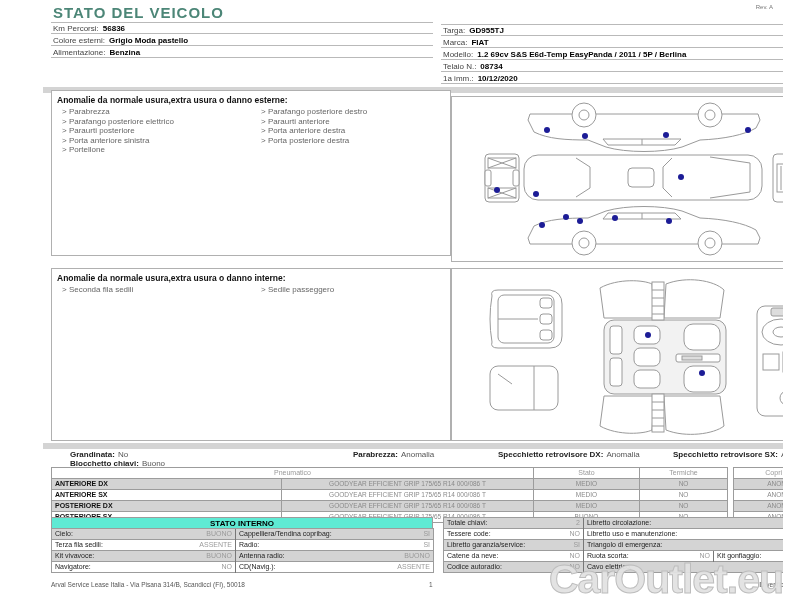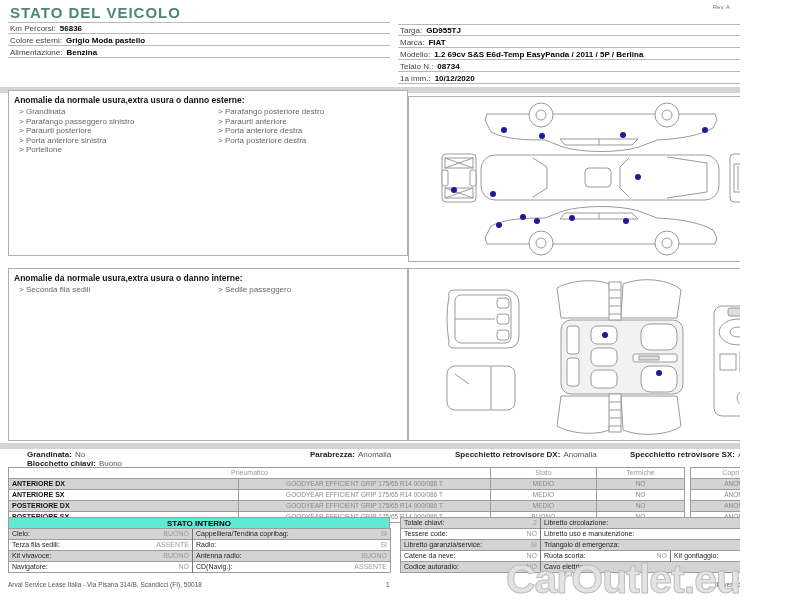--- a/index.html
+++ b/index.html
@@ -1,17 +1,17 @@
 <!DOCTYPE html>
 <html><head>
 <meta charset="utf-8">
 <style>
   * { margin:0; padding:0; box-sizing:border-box; }
   body { background:#fff; font-family:"Liberation Sans", sans-serif; color:#222; }
-  .page { position:relative; width:740px; height:600px; background:#fff; overflow:hidden; }
+  .page { position:relative; width:740px; height:600px; background:#fff; overflow:hidden;margin-left:43px; }
 
   .title { position:absolute; left:10px; top:4px; font-size:15px; font-weight:bold; letter-spacing:1px; color:#4c8677; }
   .rev { position:absolute; right:10px; top:4px; font-size:6px; color:#777; }
 
   .inforows { position:absolute; font-size:8px; }
   .inforows .row { display:flex; align-items:flex-end; height:12px; border-bottom:1px solid #b9b9b9; padding-left:2px; white-space:nowrap; overflow:hidden; }
   .inforows .row:first-child { border-top:1px solid #b9b9b9; }
   .inforows .lab { color:#444; margin-right:4px; }
   .inforows .val { font-weight:bold; color:#000; }
   .left-info { left:8px; top:22px; width:382px; }
@@ -114,22 +114,22 @@
         <span class="val">10/12/2020</span>
       </div>
   </div>
 
   <div class="band band1"></div>
 
   <div class="panel ext-text">
     <div class="panel-head">Anomalie da normale usura,extra usura o danno esterne:</div>
     <div class="an-cols">
       <div class="an-col">
-        <div class="an-item">Grandinata</div>
-        <div class="an-item">Parafango passeggero sinistro</div>
+        <div class="an-item">Parabrezza</div>
+        <div class="an-item">Parafango posteriore elettrico</div>
         <div class="an-item">Paraurti posteriore</div>
         <div class="an-item">Porta anteriore sinistra</div>
         <div class="an-item">Portellone</div>
       </div>
       <div class="an-col">
         <div class="an-item">Parafango posteriore destro</div>
         <div class="an-item">Paraurti anteriore</div>
         <div class="an-item">Porta anteriore destra</div>
         <div class="an-item">Porta posteriore destra</div>
       </div>

